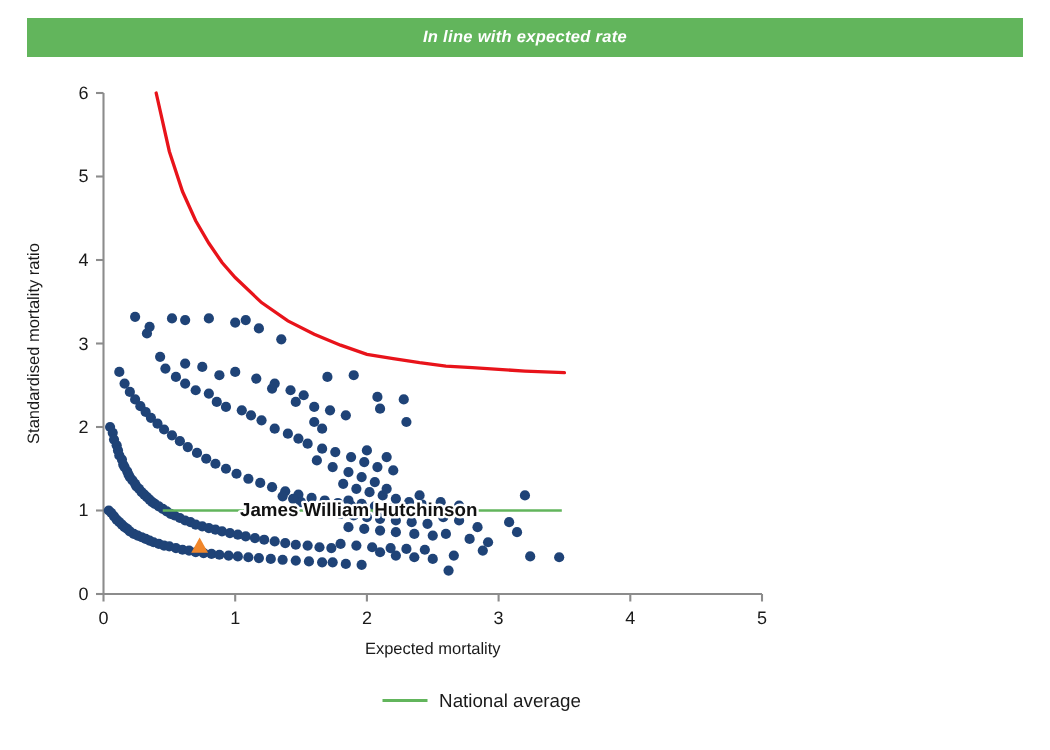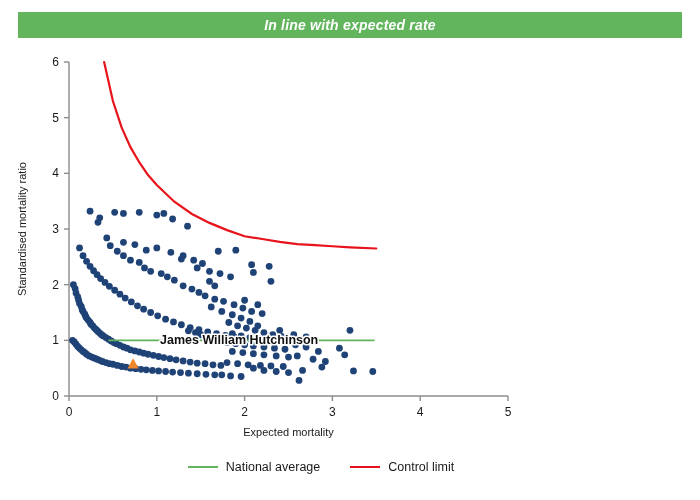--- a/index.html
+++ b/index.html
@@ -12,21 +12,21 @@
   }
   #banner{
     position:absolute;
     left:18px; top:12px;
     width:664px; height:26px;
     background:#62b55c;
     display:flex; align-items:center; justify-content:center;
   }
   #banner-text{
     color:#ffffff;
-    font-size:14px;
+    font-size:11px;
     font-weight:bold;
     font-style:italic;
     letter-spacing:.2px;
   }
   #plot-wrap{
     position:absolute;
     left:0; top:44px;
     width:700px; height:400px;
   }
   #chart-svg{display:block;}
@@ -368,17 +368,13 @@
         <text x="160" y="300.3333333333333" class="annot-text">James William Hutchinson</text>
       </g>
   </svg>
 </div>
 
 <div id="legend">
   <div class="legend-item">
     <span class="swatch-line" style="border-top-color:#62b55c"></span>
     <span>National average</span>
   </div>
-  <div class="legend-item">
-    <span class="swatch-line" style="border-top-color:#e8131a"></span>
-    <span>Control limit</span>
-  </div>
 </div>
 
 </body></html>

